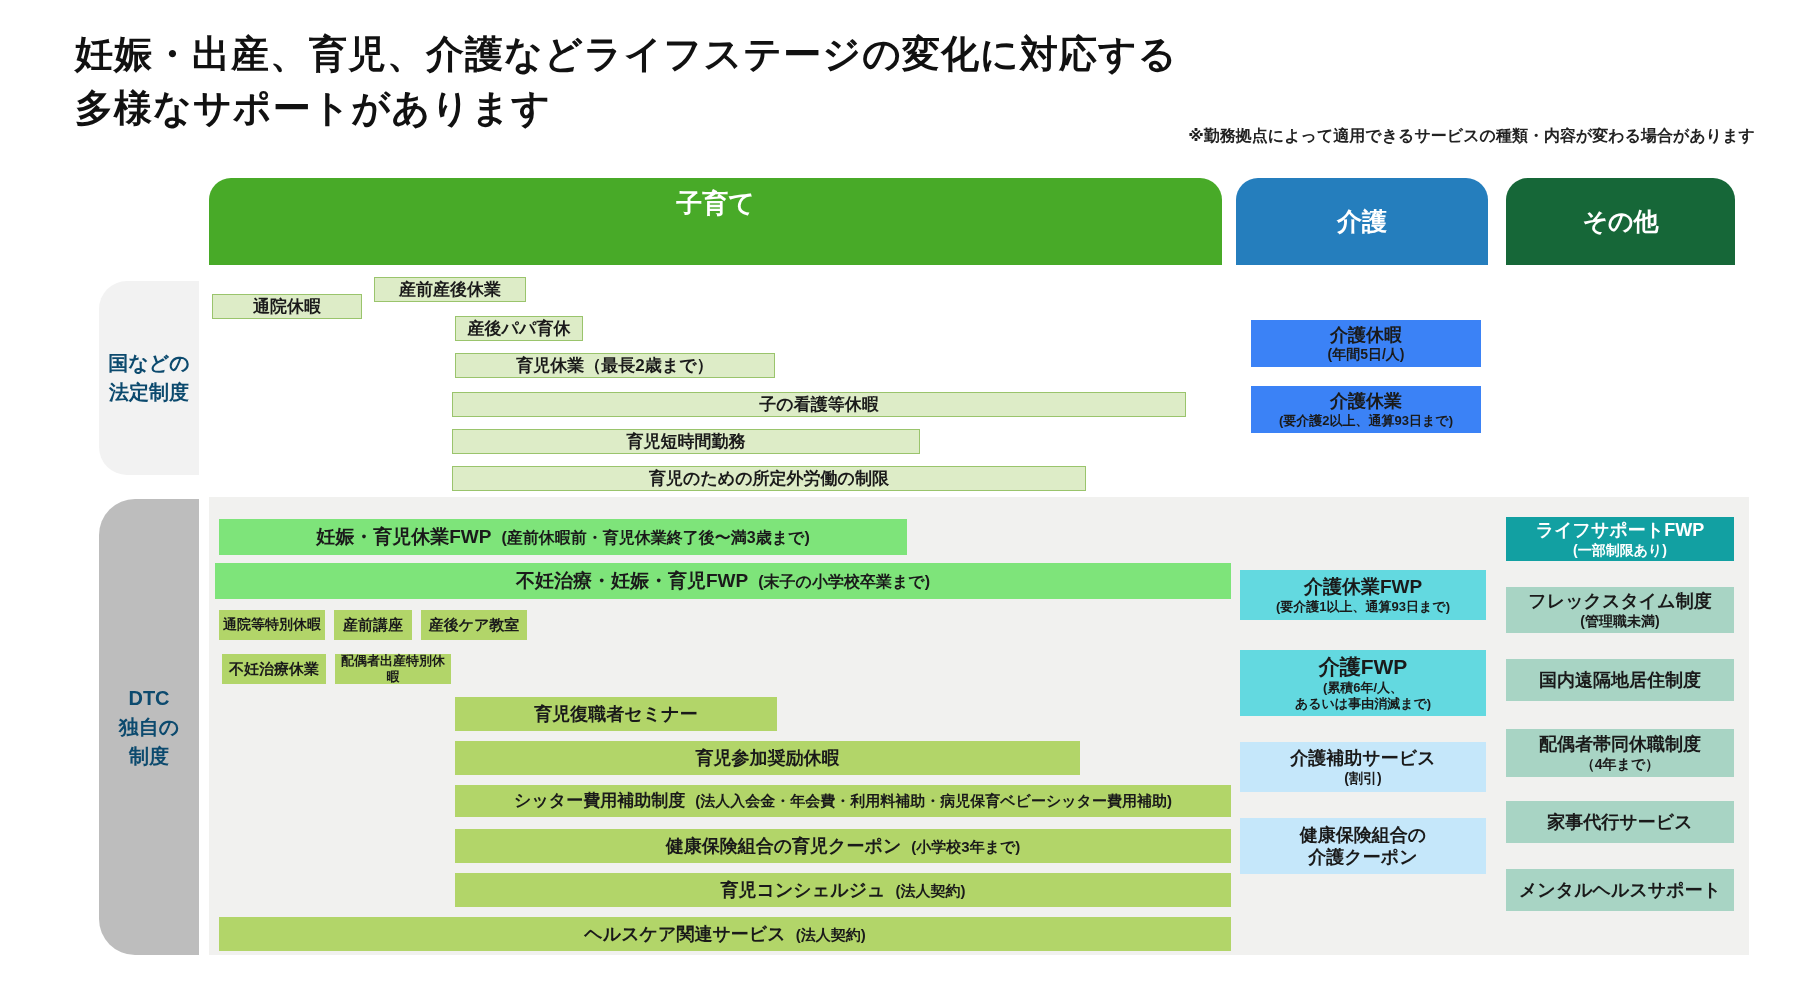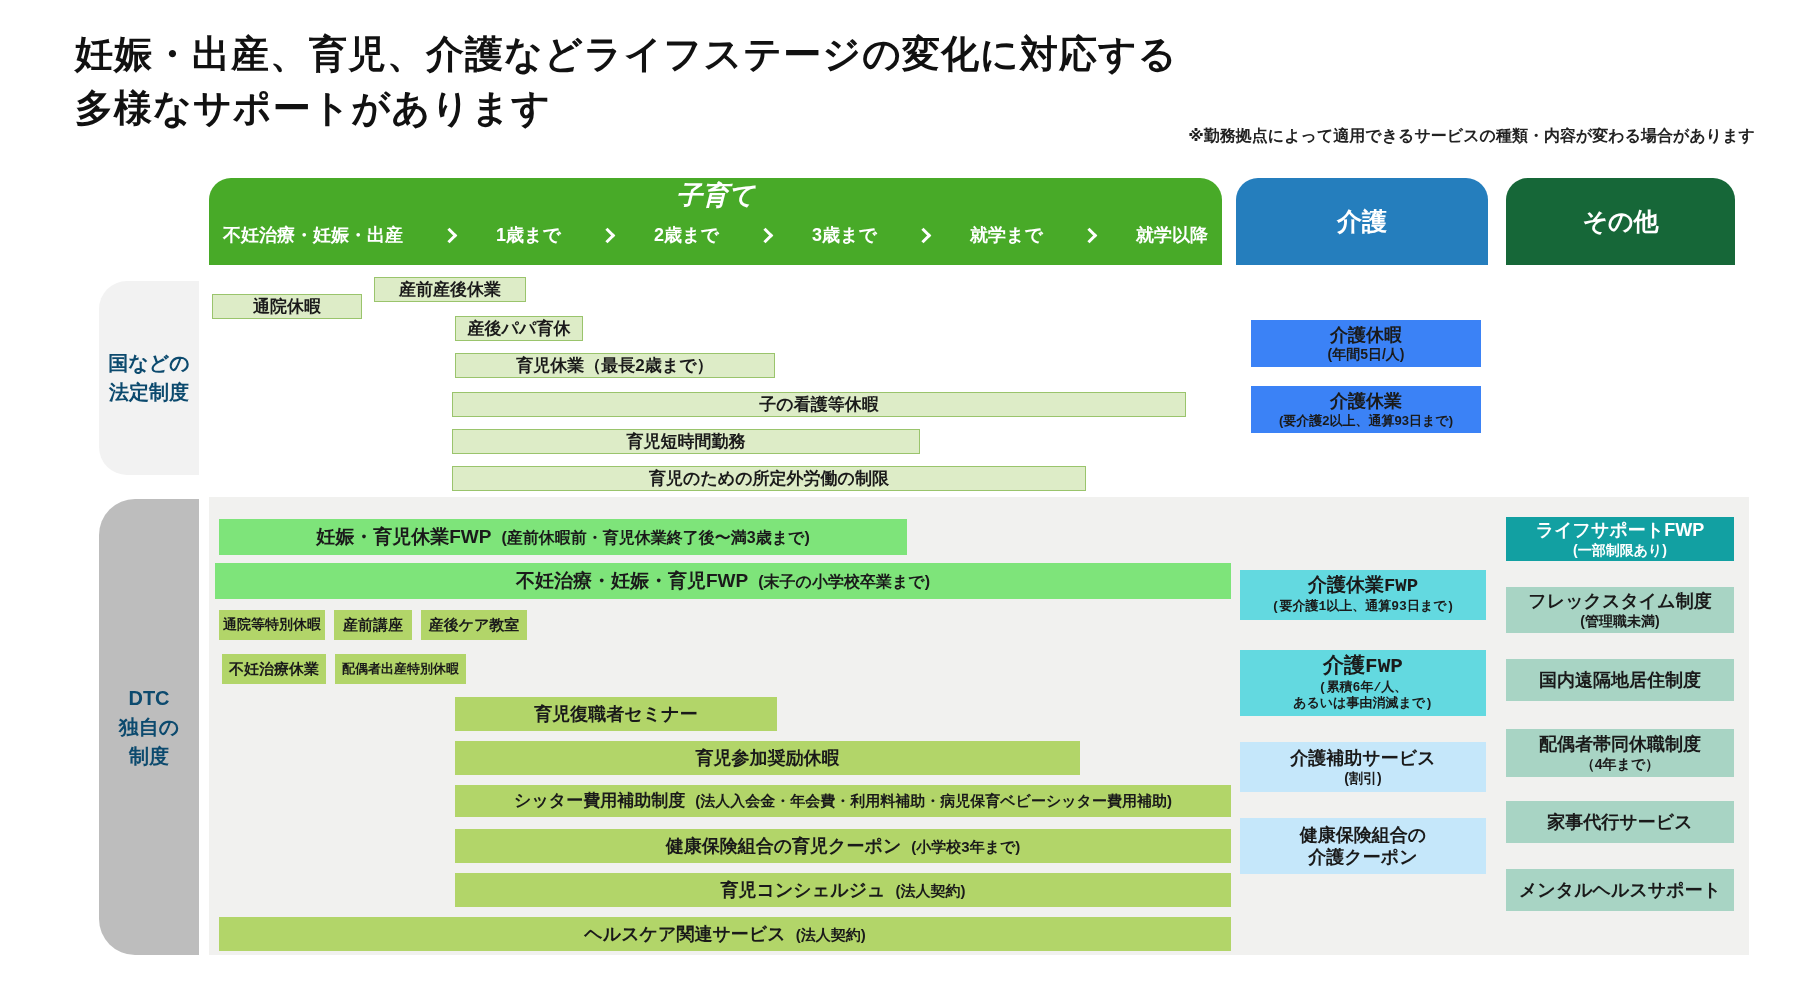--- a/index.html
+++ b/index.html
@@ -7,21 +7,21 @@
   .canvas { position:relative; width:1800px; height:1006px; background:#ffffff; overflow:hidden; }
 
   .page-title { position:absolute; left:75px; top:28px; font-size:38px; font-weight:800; color:#111; line-height:1.42; letter-spacing:1px; }
   .note { position:absolute; top:126px; right:45px; font-size:16px; color:#222; font-weight:600; }
 
   .hdr { position:absolute; top:178px; height:87px; border-radius:22px 22px 0 0; color:#fff; }
   .hdr-childcare { left:209px; width:1013px; background:#48aa28; }
   .hdr-care { left:1236px; width:252px; background:#257ebd; display:flex; align-items:center; justify-content:center; }
   .hdr-other { left:1506px; width:229px; background:#166738; display:flex; align-items:center; justify-content:center; }
   .hdr-title { font-size:26px; font-weight:800; text-align:center; }
-  .hdr-childcare .hdr-title { margin-top:0;font-style:italic; }
+  .hdr-childcare .hdr-title { margin-top:8px; }
   .hdr-care .hdr-title, .hdr-other .hdr-title { font-size:25px; }
   .stages { display:flex; align-items:center; justify-content:space-between; padding:0 14px; margin-top:6px; height:32px; }
   .stage { font-size:18px; font-weight:700; color:#fff; white-space:nowrap; }
   .chev { width:11px; height:11px; border-top:3px solid #fff; border-right:3px solid #fff; transform:rotate(45deg); flex:0 0 auto; }
 
   .dtc-bg { position:absolute; left:209px; top:497px; width:1540px; height:458px; background:#f1f1ef; }
 
   .side-label { position:absolute; left:99px; width:100px; display:flex; align-items:center; justify-content:center; text-align:center; font-weight:800; color:#0c4a6e; font-size:20px; line-height:1.45; }
   .side-label.legal { top:281px; height:194px; background:#f2f2f2; border-radius:28px 0 0 28px; }
   .side-label.dtc { top:499px; height:456px; background:#bdbdbd; border-radius:36px 0 0 36px; }
@@ -30,52 +30,39 @@
   .box .stack { display:flex; flex-direction:column; align-items:center; justify-content:center; }
   .box .row { display:flex; flex-direction:row; align-items:baseline; justify-content:center; }
   .box .main { font-weight:700; }
   .box .sub { font-weight:600; }
   .box .row .sub { margin-left:10px; }
 
   .g-legal-green { background:#ddecc7; border:1px solid #9ac46c; }
   .g-legal-blue  { background:#3b82f6; }
   .g-bright      { background:#7ee47a; }
   .g-yellow      { background:#b2d569; }
-  .g-cyan        { background:#63d9e0;font-family:Liberation Mono, monospace; }
+  .g-cyan        { background:#63d9e0; }
   .g-lblue       { background:#c5e7fa; }
   .g-teal        { background:#12a0a2; color:#ffffff; }
   .g-sage        { background:#a8d4c4; }
 </style>
 </head>
 <body>
 
 <div class="canvas">
 
   <div class="page-title">
     <span>妊娠・出産、育児、介護などライフステージの変化に対応する</span><br>
     <span>多様なサポートがあります</span>
   </div>
 
   <div class="note">※勤務拠点によって適用できるサービスの種類・内容が変わる場合があります</div>
 
   <div class="hdr hdr-childcare">
     <div class="hdr-title">子育て</div>
-    <div class="stages" id="stages">
-        <span class="stage">不妊治療・妊娠・出産</span>
-        <span class="chev"></span>
-        <span class="stage">1歳まで</span>
-        <span class="chev"></span>
-        <span class="stage">2歳まで</span>
-        <span class="chev"></span>
-        <span class="stage">3歳まで</span>
-        <span class="chev"></span>
-        <span class="stage">就学まで</span>
-        <span class="chev"></span>
-        <span class="stage">就学以降</span>
-      </div>
   </div>
 
   <div class="hdr hdr-care">
     <div class="hdr-title">介護</div>
   </div>
 
   <div class="hdr hdr-other">
     <div class="hdr-title">その他</div>
   </div>
 
@@ -168,21 +155,21 @@
       <div class="box g-yellow" style="left: 421px; top: 610px; width: 106px; height: 30px;">
         <div class="stack">
           <div class="main" style="font-size: 15px;">産後ケア教室</div>
         </div>
       </div>
       <div class="box g-yellow" style="left: 222px; top: 654px; width: 104px; height: 30px;">
         <div class="stack">
           <div class="main" style="font-size: 15px;">不妊治療休業</div>
         </div>
       </div>
-      <div class="box g-yellow" style="left: 335px; top: 654px; width: 131px; height: 30px;">
+      <div class="box g-yellow" style="left: 335px; top: 654px; width: 116px; height: 30px;">
         <div class="stack">
           <div class="main" style="font-size: 13px;">配偶者出産特別休暇</div>
         </div>
       </div>
       <div class="box g-yellow" style="left: 455px; top: 697px; width: 322px; height: 34px;">
         <div class="stack">
           <div class="main" style="font-size: 18px;">育児復職者セミナー</div>
         </div>
       </div>
       <div class="box g-yellow" style="left: 455px; top: 741px; width: 625px; height: 34px;">

